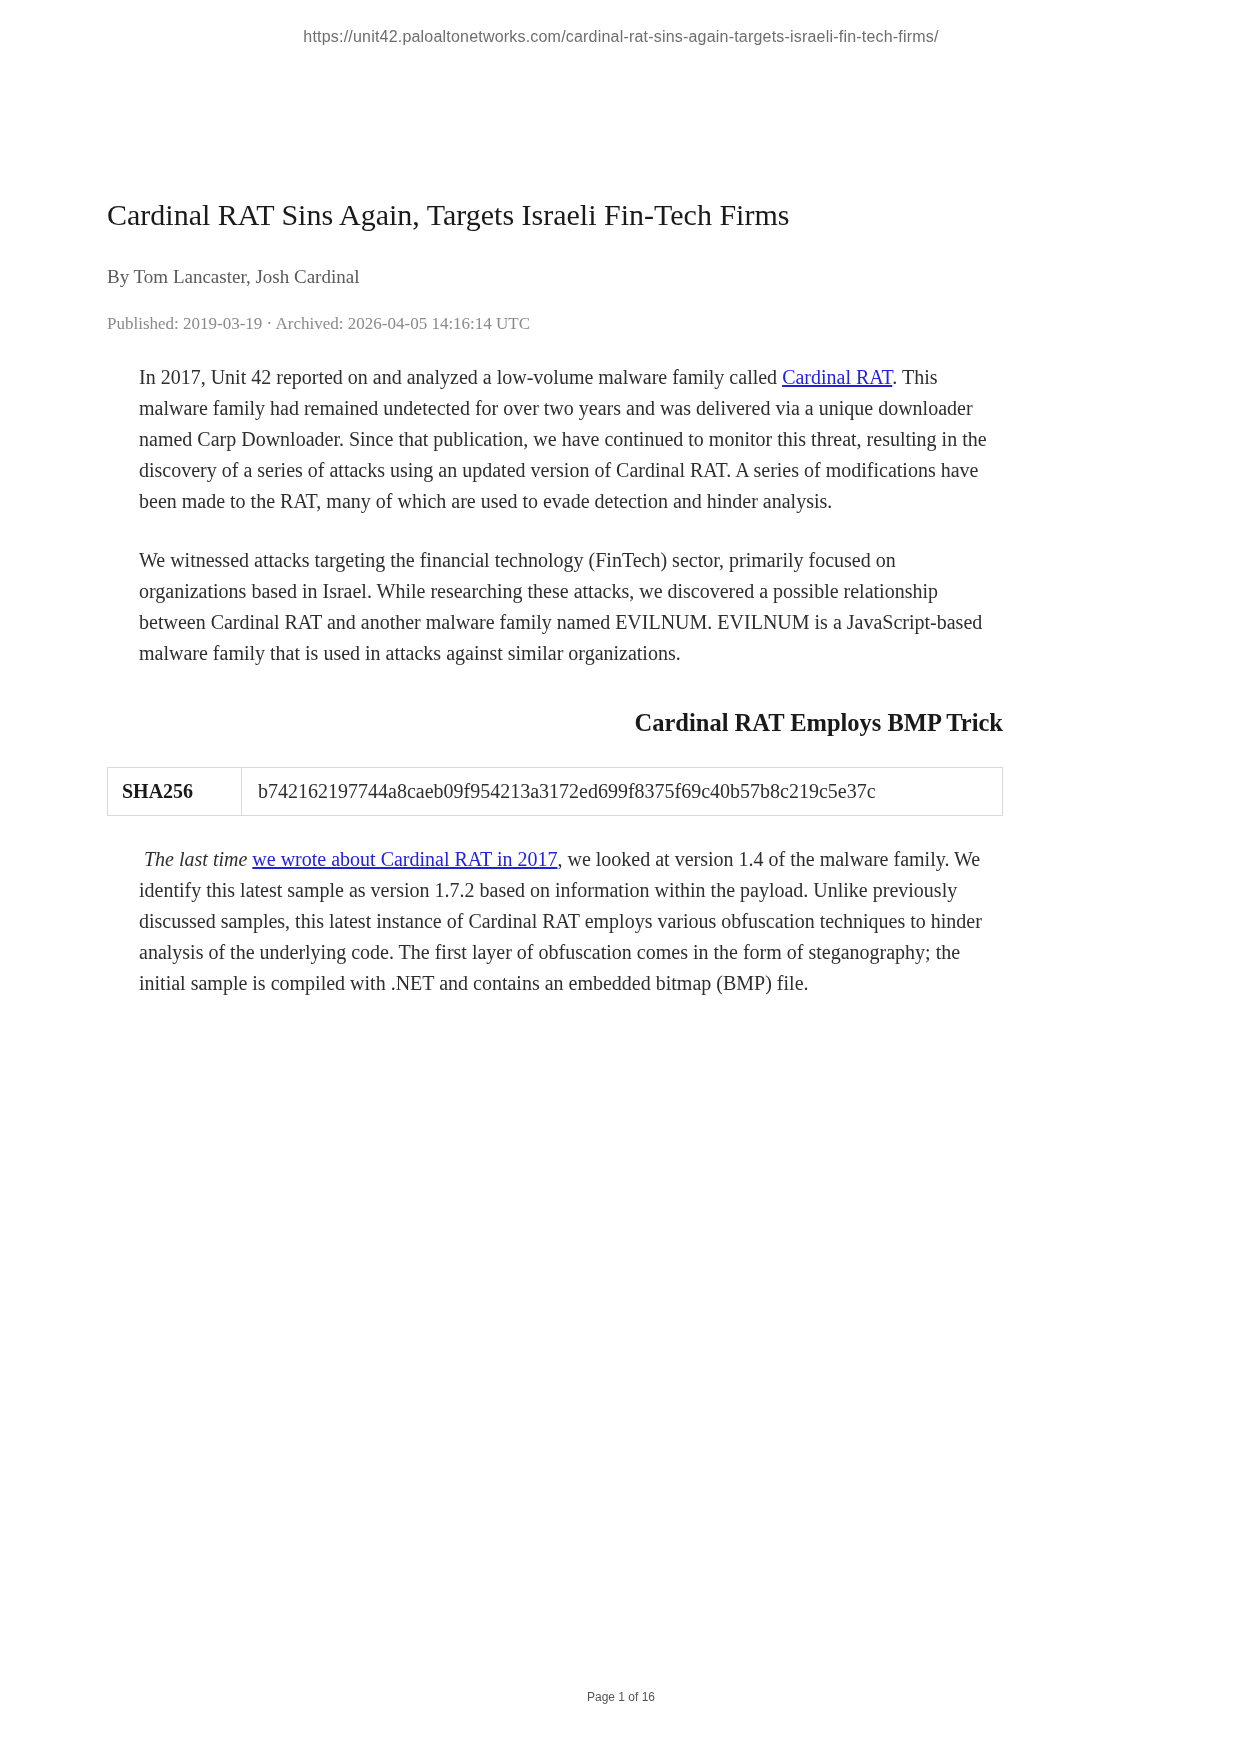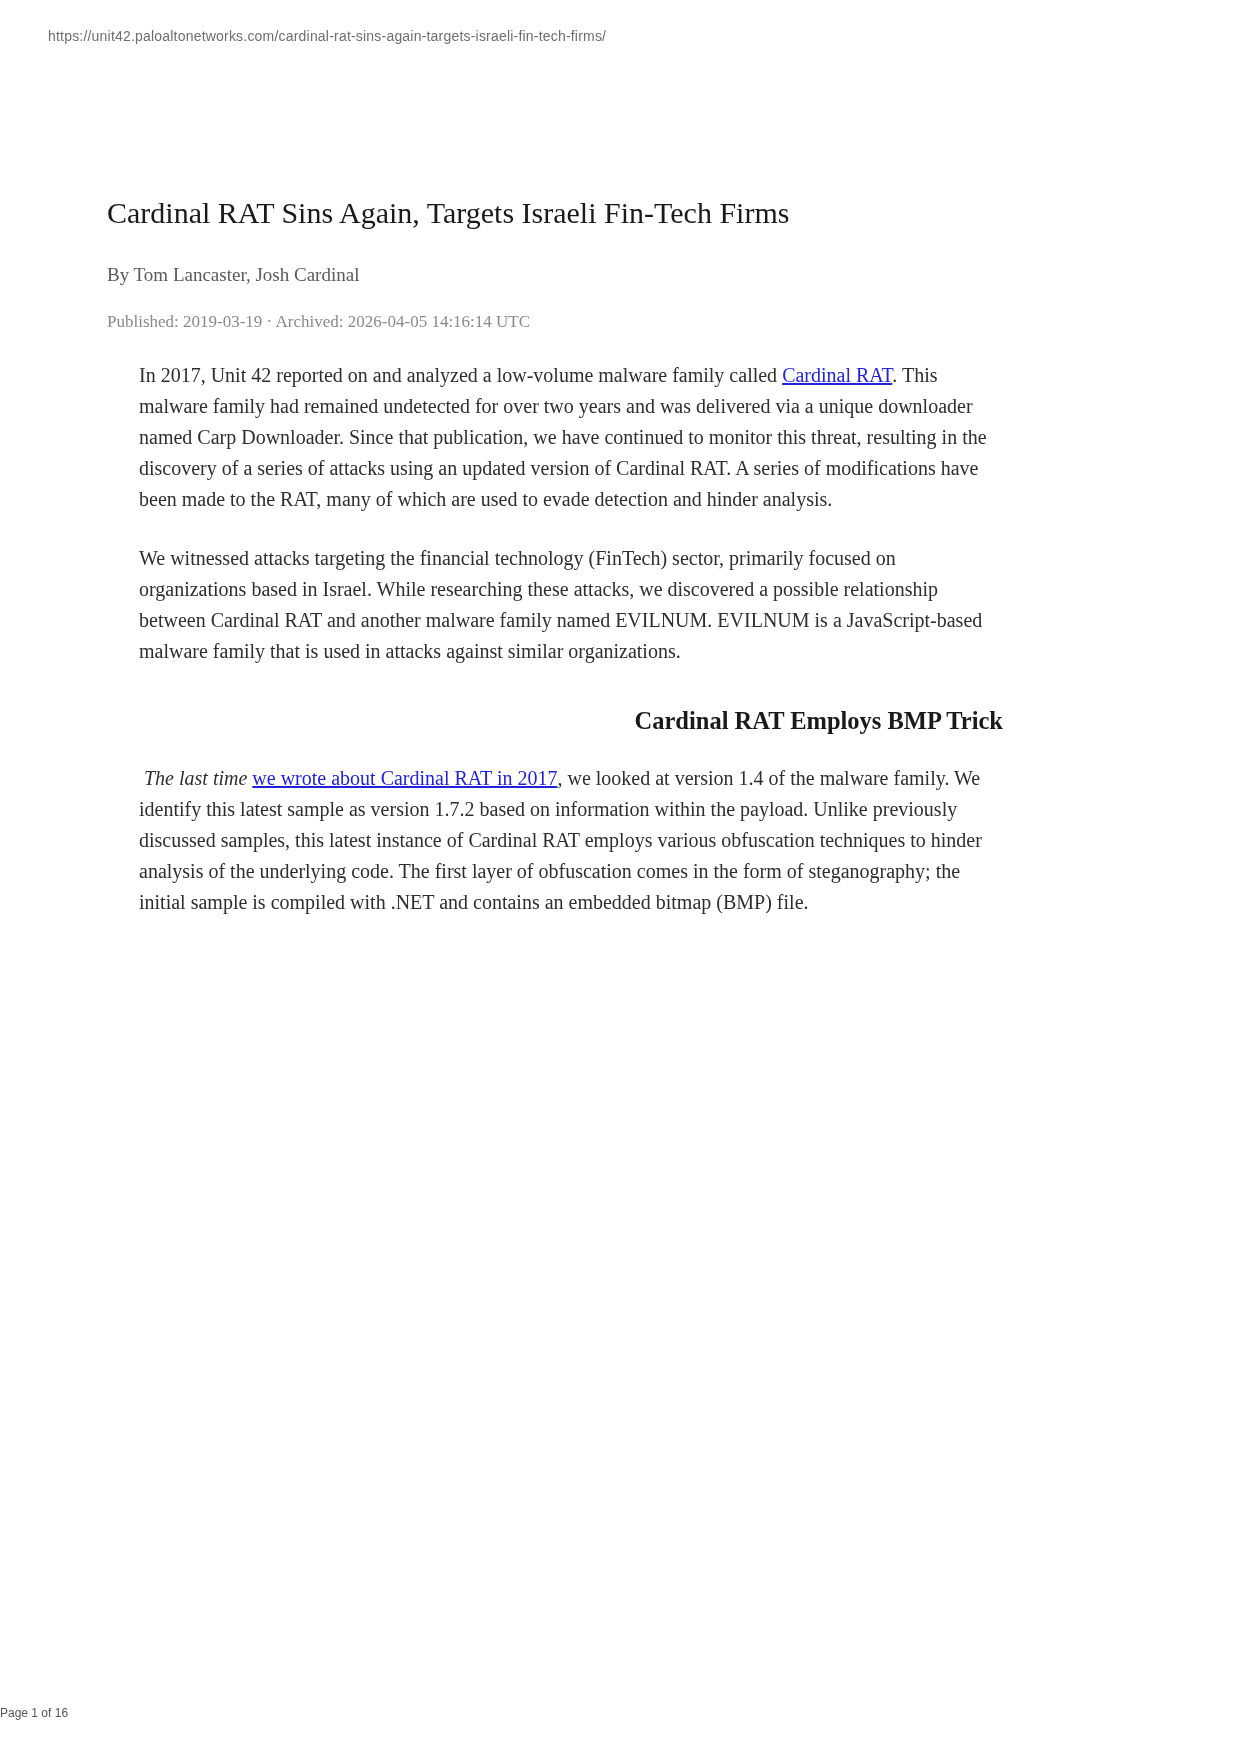--- a/index.html
+++ b/index.html
@@ -12,26 +12,25 @@
     overflow: hidden;
   }
   .page {
     width: 1242px;
     height: 1756px;
     position: relative;
     background: #ffffff;
   }
   .url-header {
     padding-top: 28px;
-    text-align: left;
+    text-align: center;
     font-family: "Liberation Sans", sans-serif;
-    font-size: 14px;
+    font-size: 16px;
     color: #6e6e6e;
     letter-spacing: 0.2px;
-    margin-left: 48px;
   }
   .content {
     margin-left: 107px;
     width: 896px;
   }
   h1.title {
     margin-top: 152px;
     font-size: 30px;
     font-weight: normal;
     color: #1a1a1a;
@@ -80,23 +79,24 @@
   }
   table.hash-table td.label {
     font-weight: bold;
     width: 134px;
     padding-left: 14px;
     color: #1a1a1a;
   }
   .preserve { white-space: pre-wrap; font-style: italic; }
   .footer {
     position: absolute;
-    bottom: 36px;
+    bottom: 52px;
     left: 0;
     width: 100%;
+    text-align: center;
     font-family: "Liberation Sans", sans-serif;
     font-size: 12px;
     color: #555555;
   }
 </style>
 </head>
 <body>
 
 <div class="page">
 
@@ -110,20 +110,28 @@
 
     <div class="meta">Published: 2019-03-19 · Archived: 2026-04-05 14:16:14 UTC</div>
 
     <p class="body"><span>In 2017, Unit 42 reported on and analyzed a low-volume malware family called </span><a class="link" href="#">Cardinal RAT</a><span>. This malware family had remained undetected for over two years and was delivered via a unique downloader named Carp Downloader. Since that publication, we have continued to monitor this threat, resulting in the discovery of a series of attacks using an updated version of Cardinal RAT. A series of modifications have been made to the RAT, many of which are used to evade detection and hinder analysis.</span></p>
 
     <p class="body">We witnessed attacks targeting the financial technology (FinTech) sector, primarily focused on organizations based in Israel. While researching these attacks, we discovered a possible relationship between Cardinal RAT and another malware family named EVILNUM. EVILNUM is a JavaScript-based malware family that is used in attacks against similar organizations.</p>
 
     <h2 class="section">Cardinal RAT Employs BMP Trick</h2>
 
 
+    <table class="hash-table">
+      <tbody>
+        <tr>
+          <td class="label">SHA256</td>
+          <td class="value">b742162197744a8caeb09f954213a3172ed699f8375f69c40b57b8c219c5e37c</td>
+        </tr>
+      </tbody>
+    </table>
 
     <p class="body"><span class="preserve"> The last time </span><a class="link" href="#">we wrote about Cardinal RAT in 2017</a><span>, we looked at version 1.4 of the malware family. We identify this latest sample as version 1.7.2 based on information within the payload. Unlike previously discussed samples, this latest instance of Cardinal RAT employs various obfuscation techniques to hinder analysis of the underlying code. The first layer of obfuscation comes in the form of steganography; the initial sample is compiled with .NET and contains an embedded bitmap (BMP) file.</span></p>
 
   </div>
 
   <div class="footer">Page 1 of 16</div>
 
 </div>
 
 </body></html>

